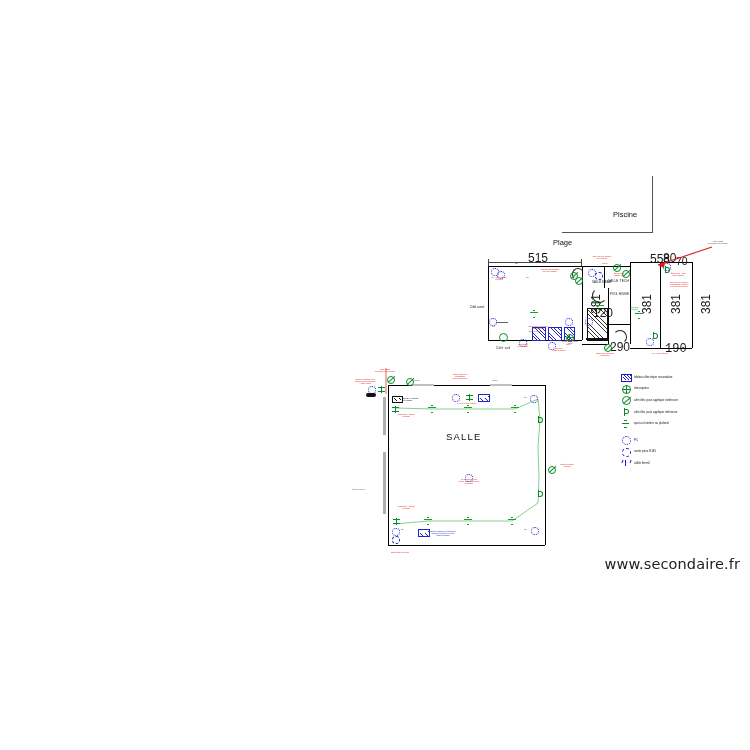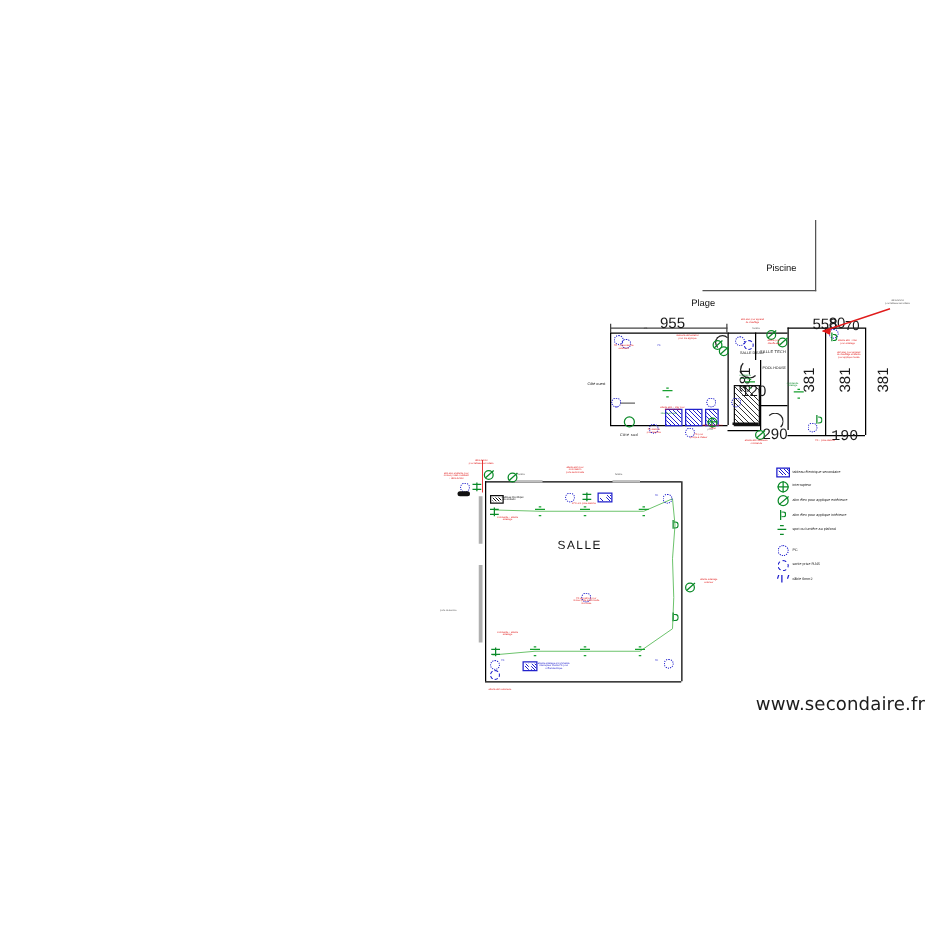--- a/index.html
+++ b/index.html
@@ -165,21 +165,21 @@
   <div class="hatch" style="left:548px;top:327px;width:12px;height:12px;background:repeating-linear-gradient(45deg,#2222cc 0 .5px,transparent .5px 2.4px);border-color:#2222cc;"></div>
   <div class="hatch" style="left:564px;top:327px;width:9px;height:12px;background:repeating-linear-gradient(45deg,#2222cc 0 .5px,transparent .5px 2.4px);border-color:#2222cc;"></div>
 
   <div class="arc" style="left:592px;top:288px;width:13px;height:13px;"></div>
   <div class="arc" style="left:613px;top:330px;width:12px;height:12px;transform:rotate(180deg);"></div>
   <div class="arc" style="left:572px;top:268px;width:10px;height:10px;transform:rotate(90deg);"></div>
 
   <div class="dimline" style="left:488px;top:262px;width:94px;"></div>
   <div class="tick" style="left:488px;top:259px;width:.6px;height:7px;background:#444;"></div>
   <div class="tick" style="left:581px;top:259px;width:.6px;height:7px;background:#444;"></div>
-  <div class="dim" style="left:528px;top:252px;">955</div>
+  <div class="dim" style="left:528px;top:252px;">515</div>
   <div class="tiny-dim" style="left:515px;top:262px;">cm</div>
 
   <div class="dim" style="left:650px;top:253px;">558</div>
   <div class="dim" style="left:663px;top:252px;">80</div>
   <div class="dim dim-sm" style="left:676px;top:256px;">70</div>
 
   <div class="dim dim-v" style="left:590px;top:294px;transform:rotate(-90deg) translate(-100%,0);">381</div>
   <div class="dim dim-v" style="left:641px;top:294px;transform:rotate(-90deg) translate(-100%,0);">381</div>
   <div class="dim dim-v" style="left:670px;top:294px;transform:rotate(-90deg) translate(-100%,0);">381</div>
   <div class="dim dim-v" style="left:700px;top:294px;transform:rotate(-90deg) translate(-100%,0);">381</div>

